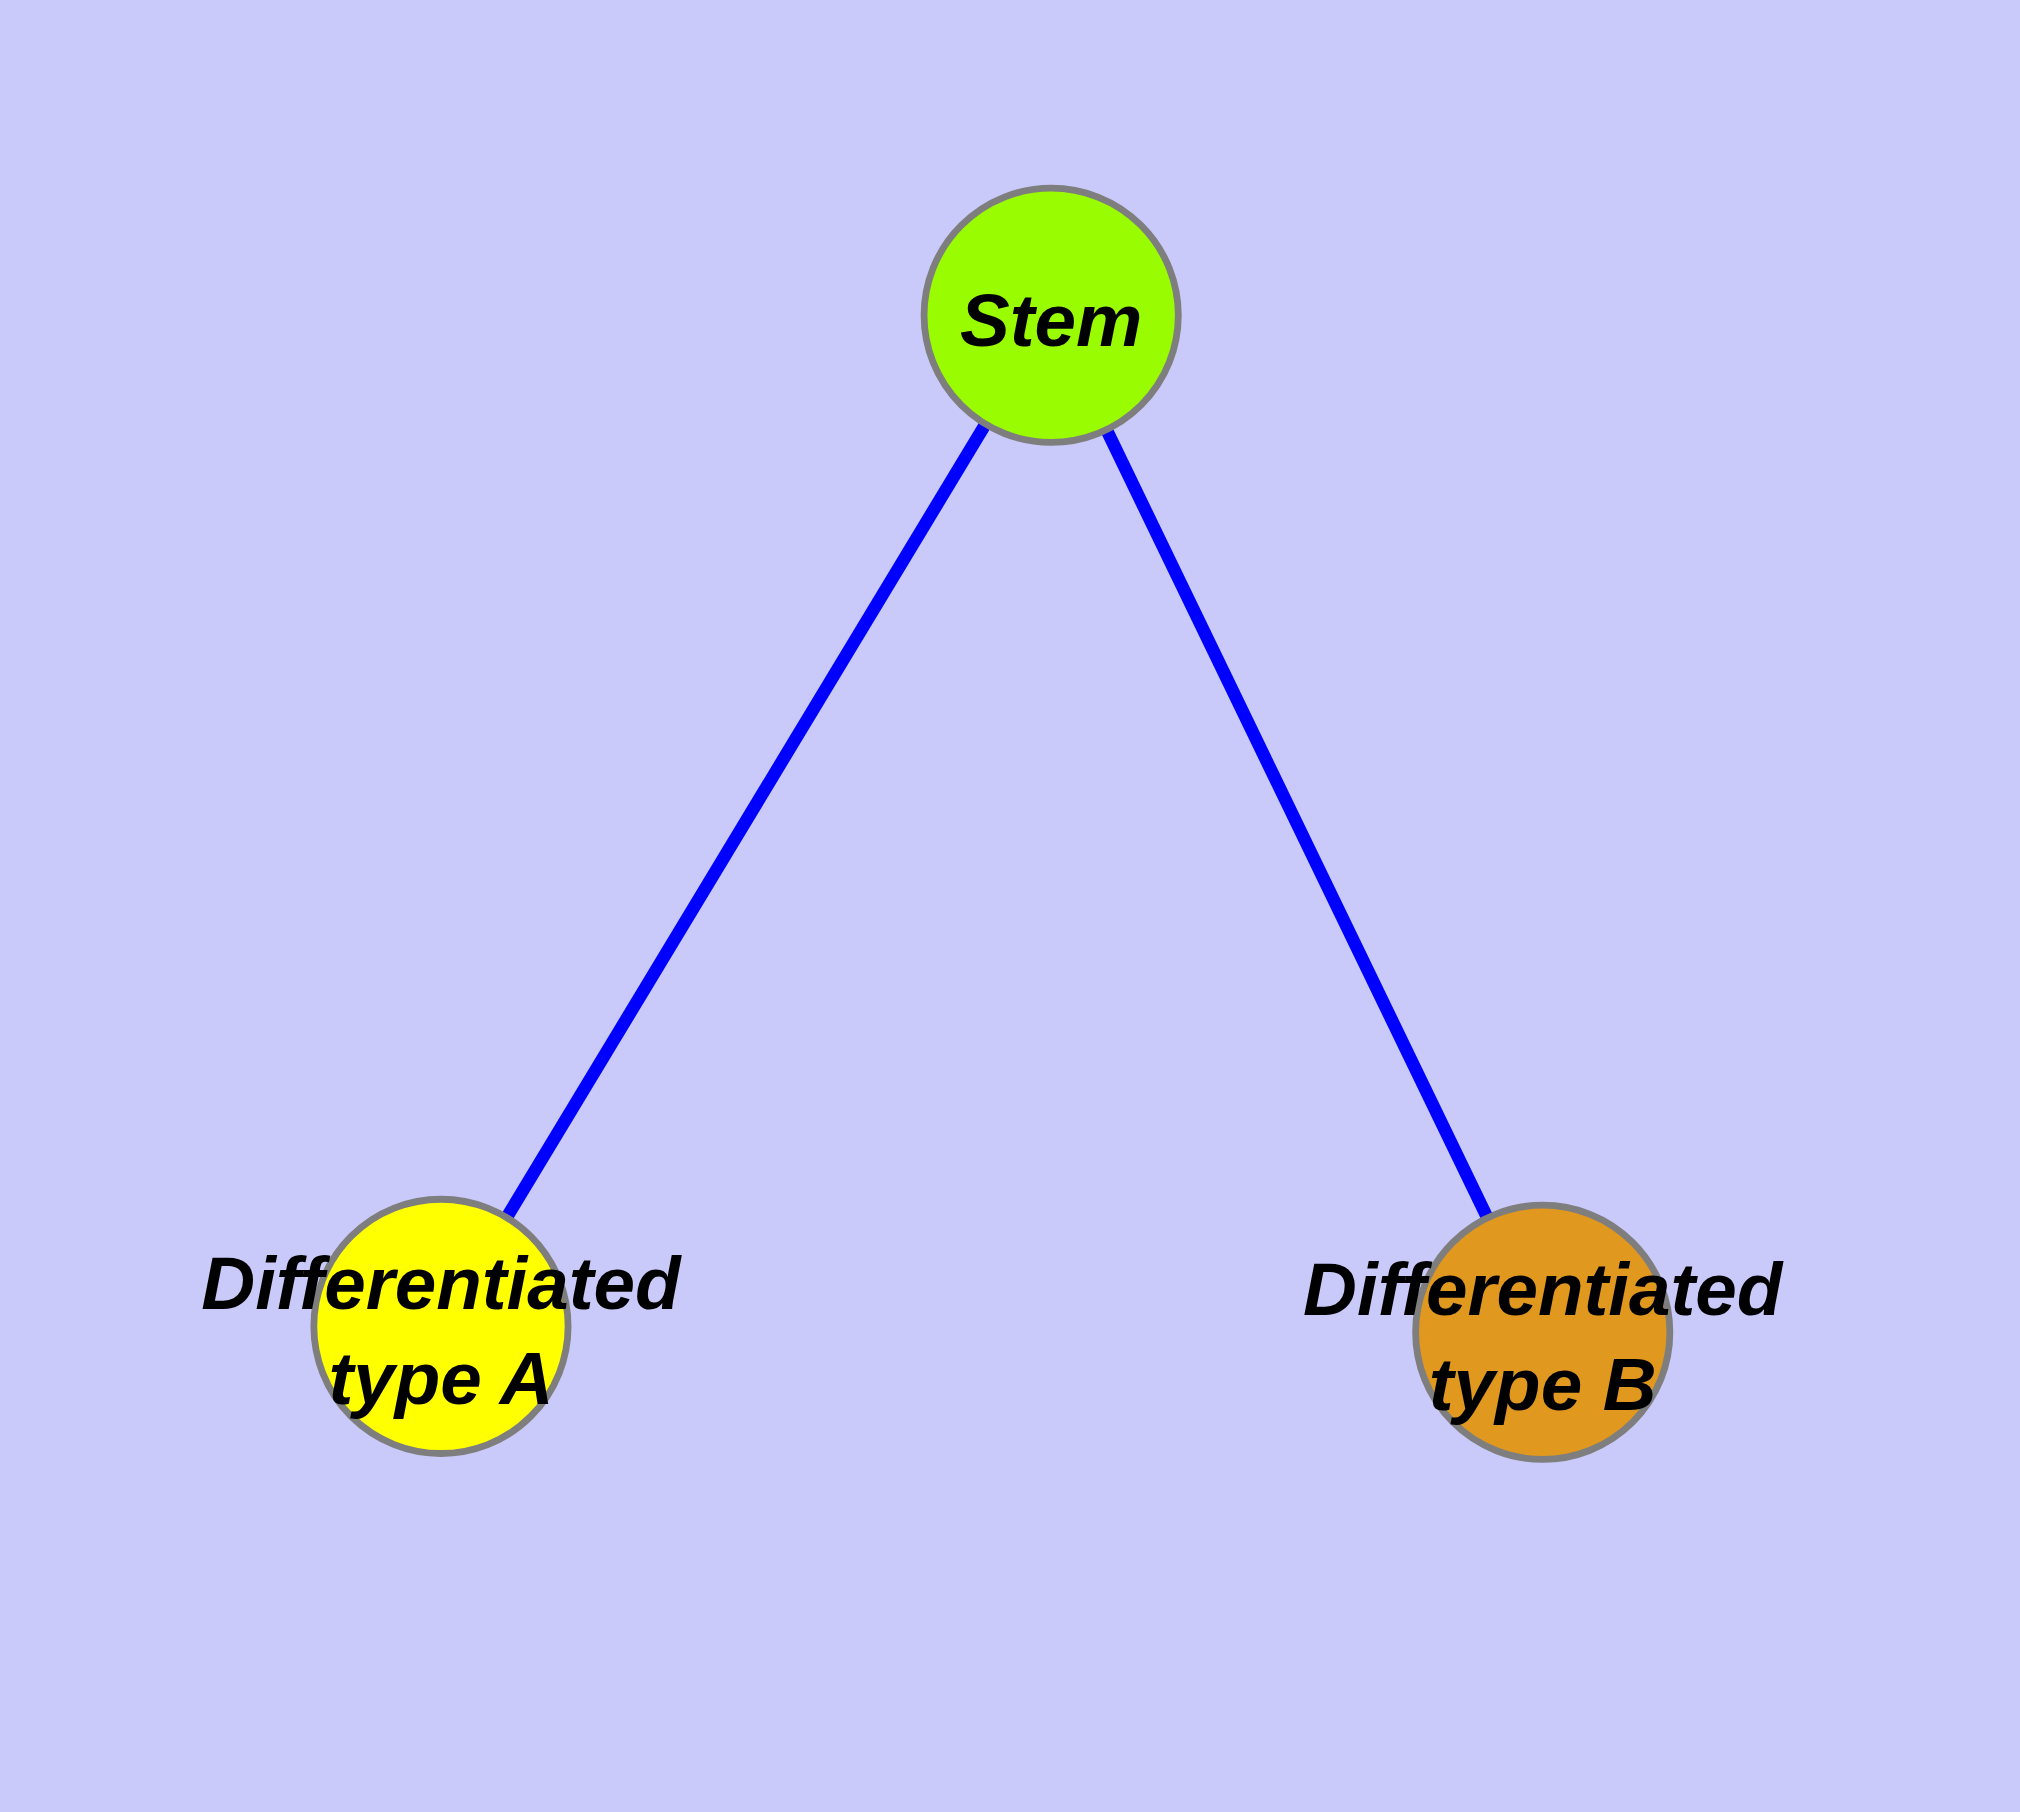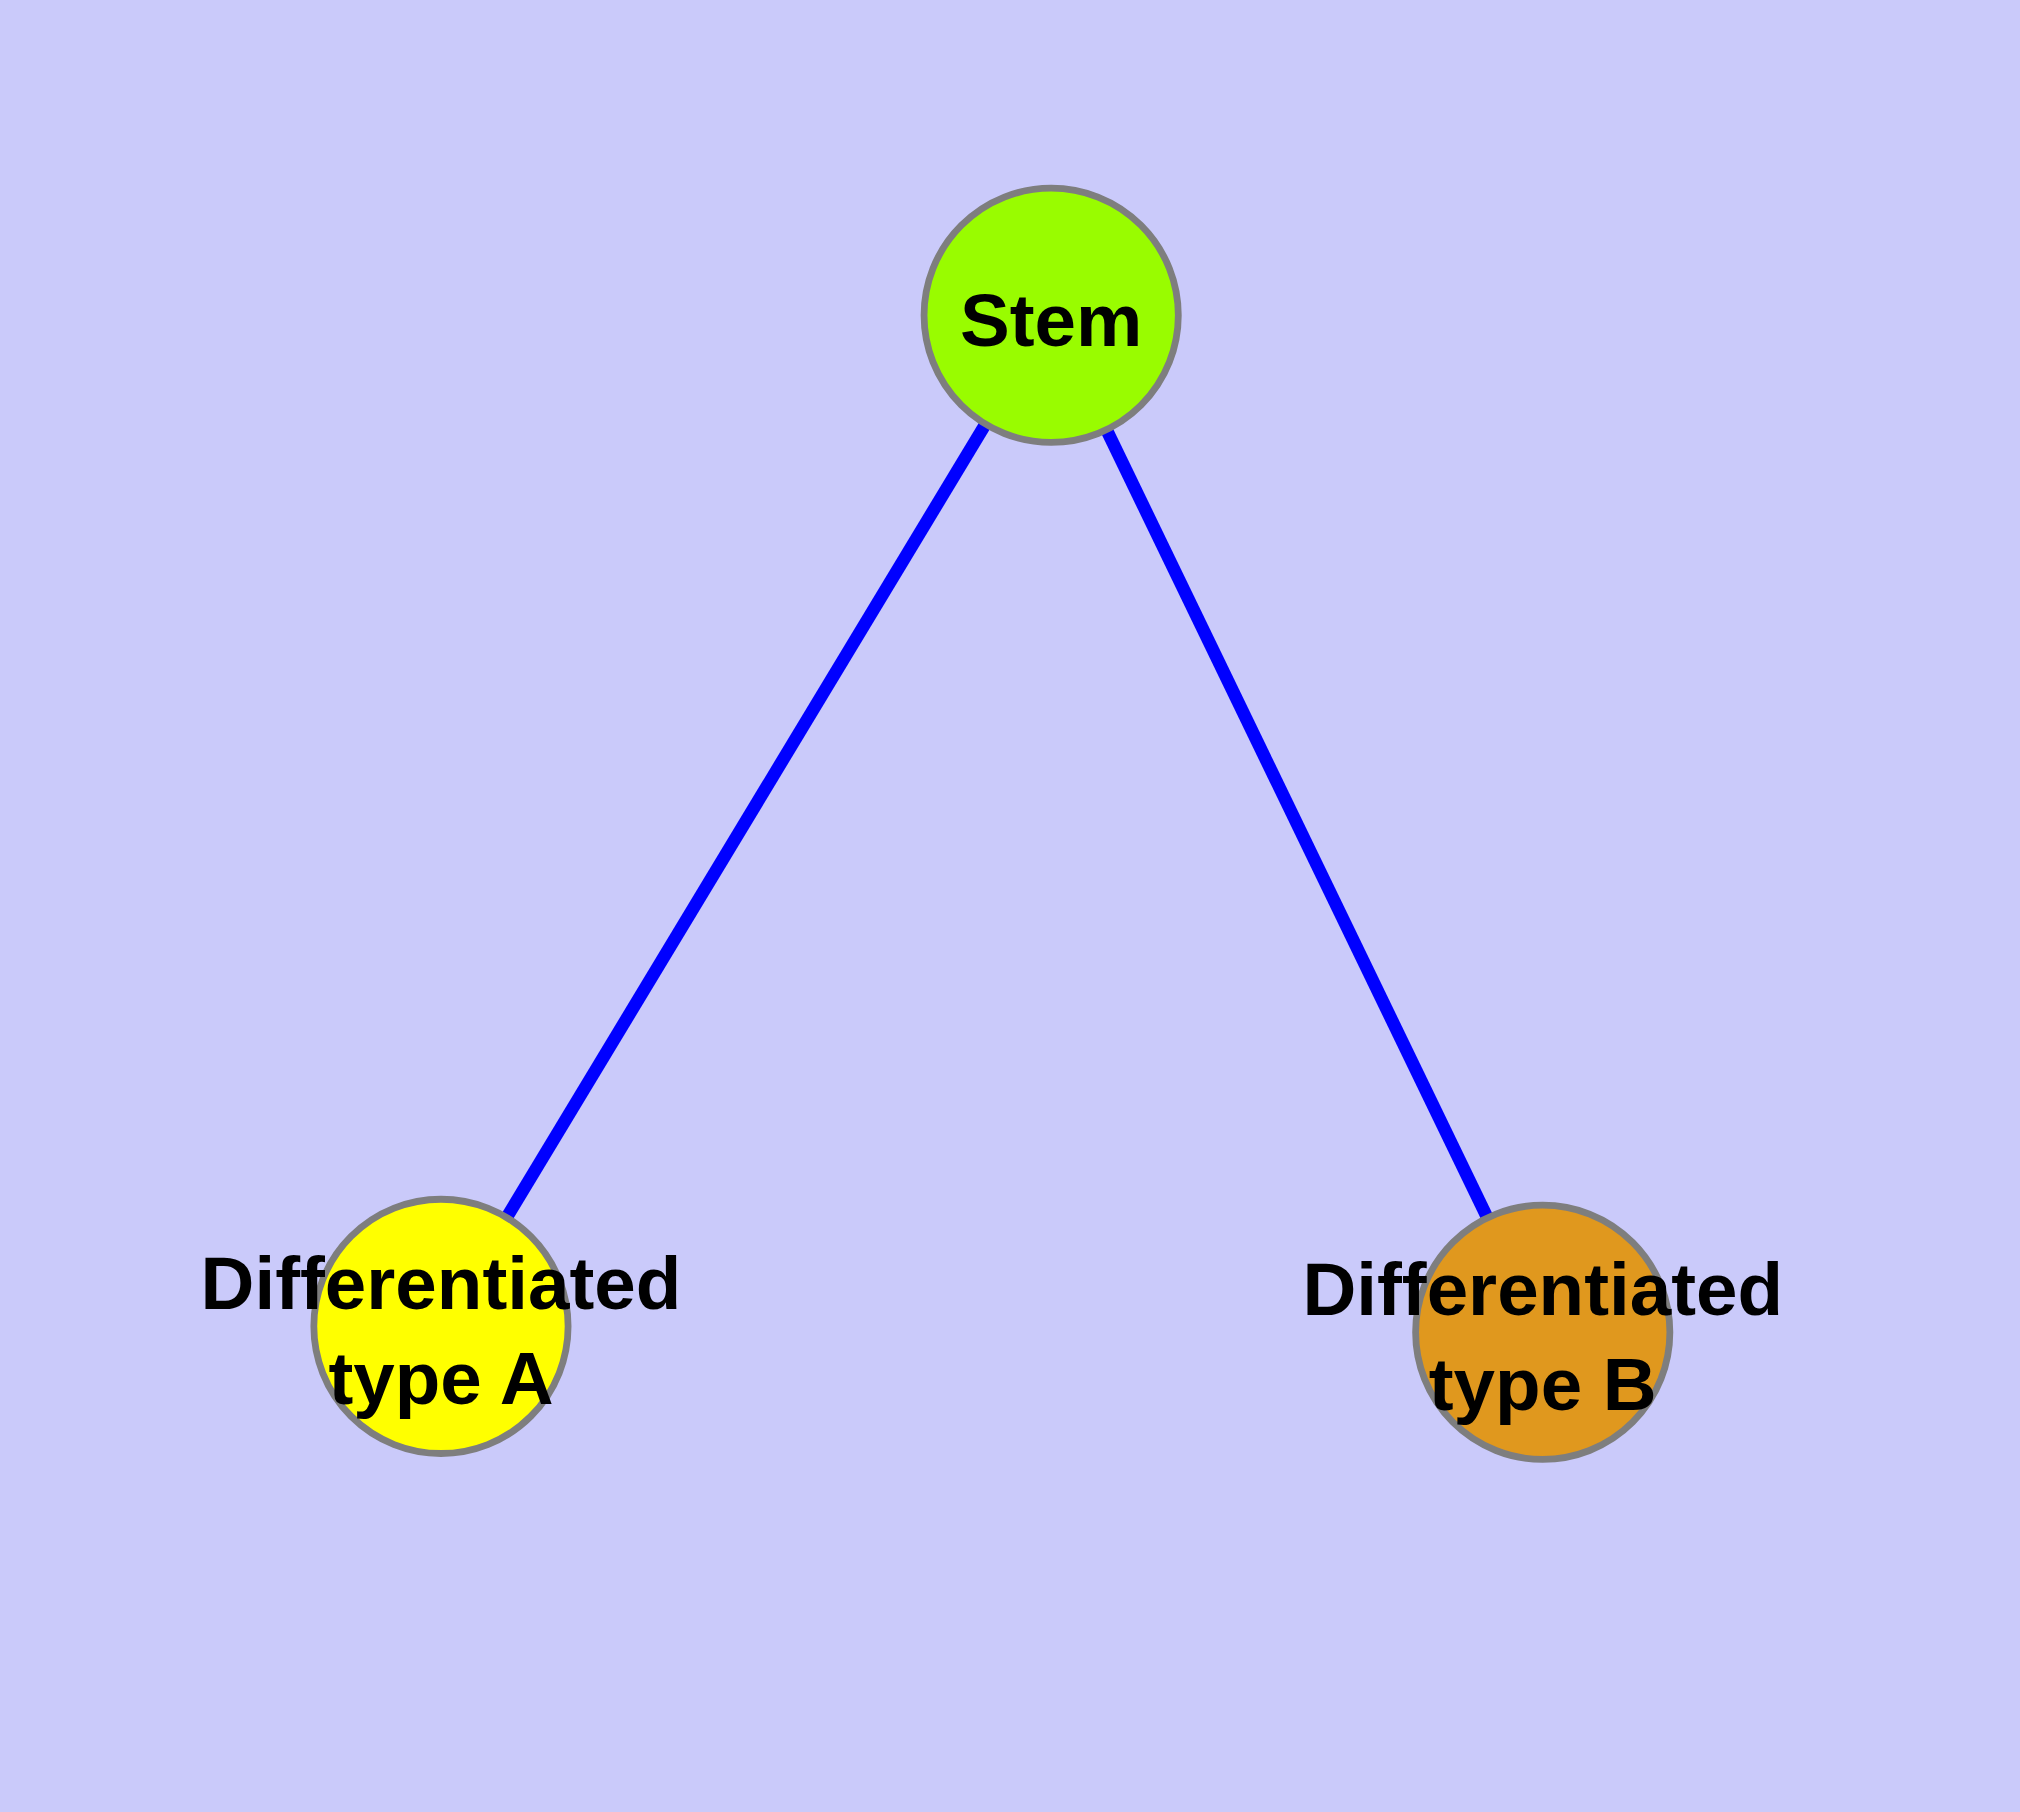--- a/index.html
+++ b/index.html
@@ -7,20 +7,21 @@
     padding: 0;
     width: 2021px;
     height: 1812px;
     overflow: hidden;
     background: #CACAFA;
   }
   .canvas {
     position: relative;
     width: 2021px;
     height: 1344px;
+    font-style: italic;
   }
   svg { display: block; }
   .edge {
     stroke-width: 15;
     stroke-linecap: butt;
   }
   .node-circle {
     stroke: #7E7E7E;
     stroke-width: 8;
   }

